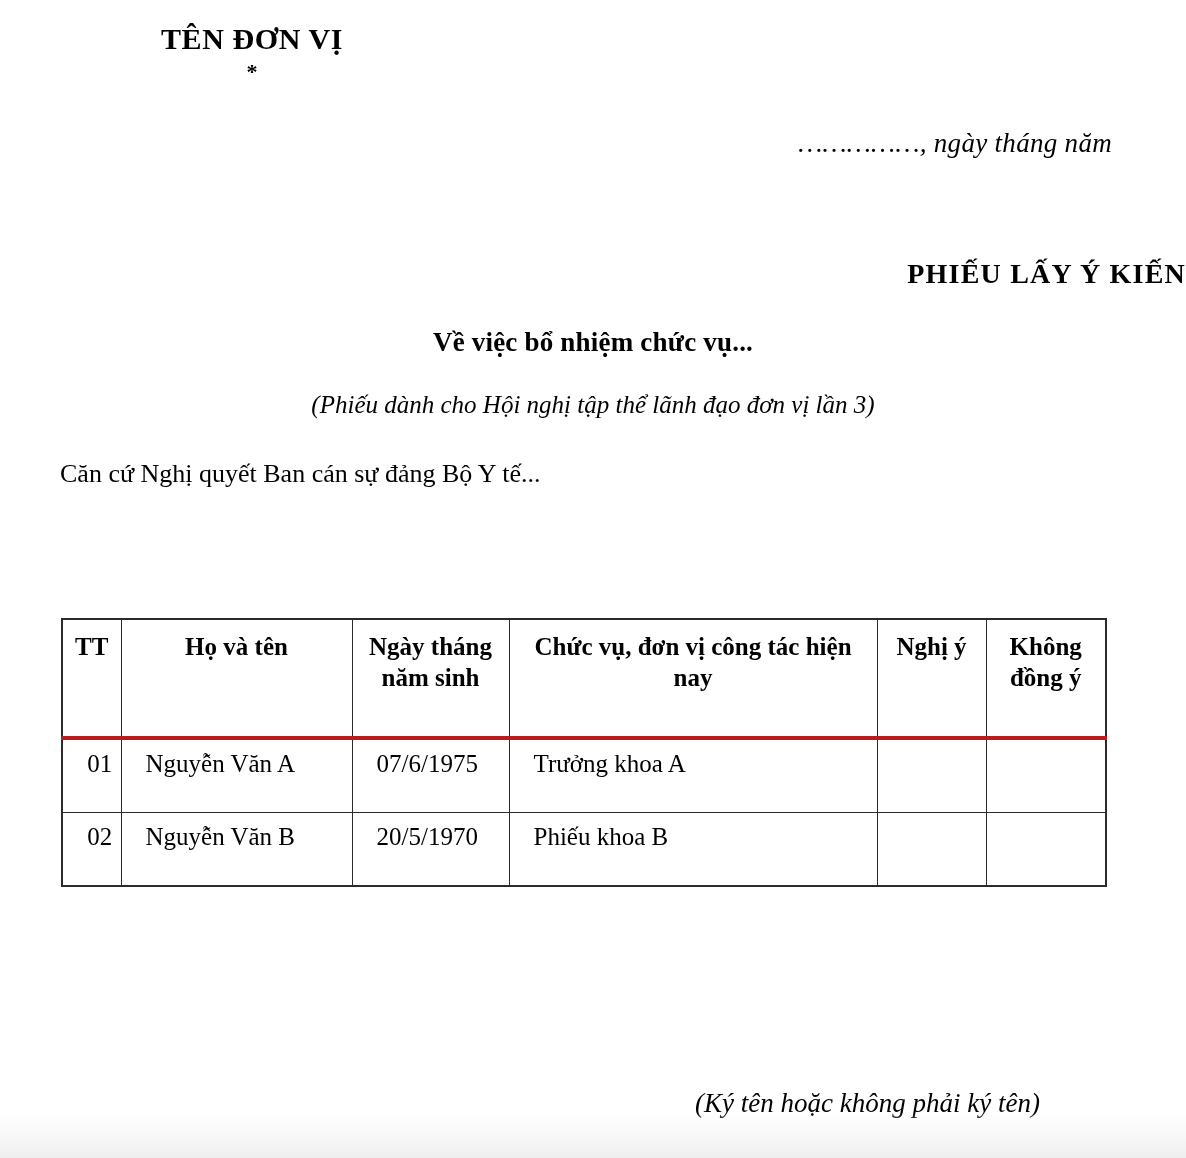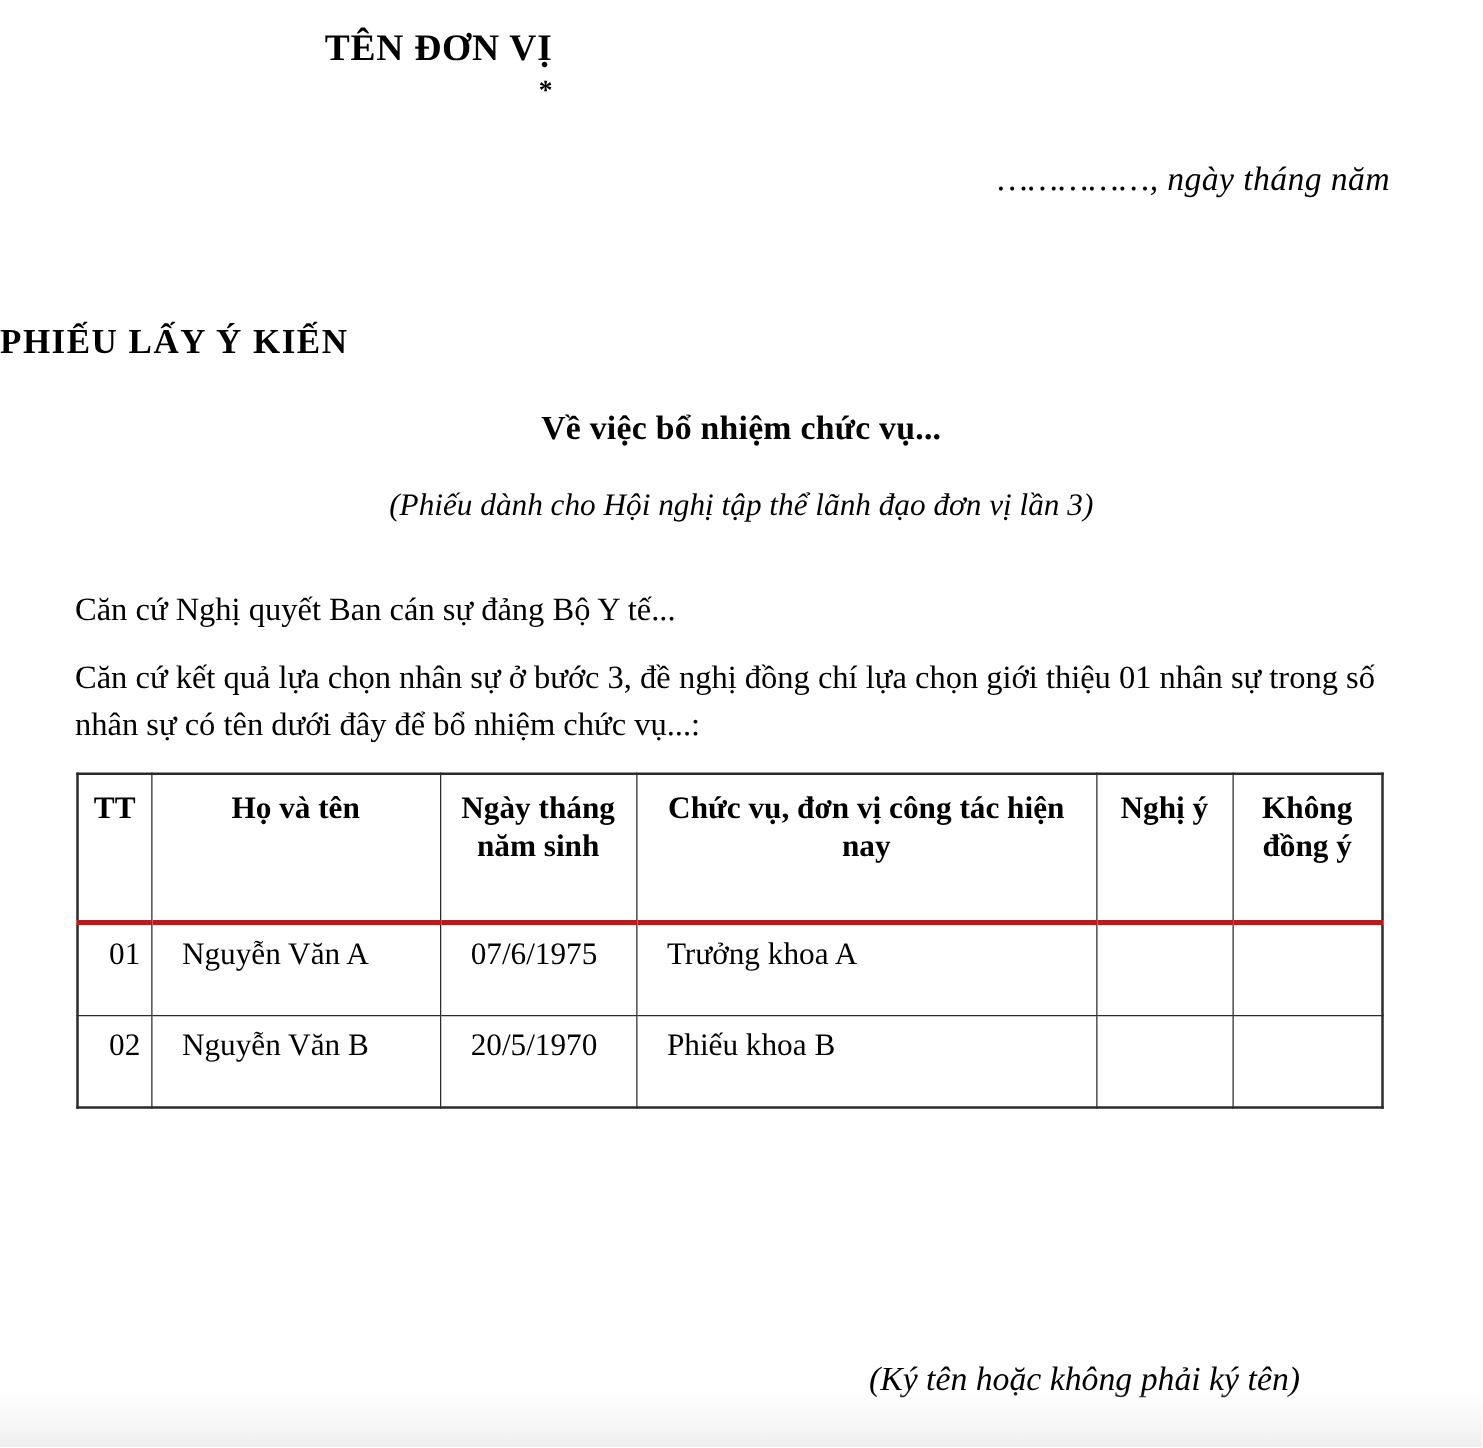--- a/index.html
+++ b/index.html
@@ -35,21 +35,21 @@
     background: linear-gradient(to bottom, rgba(255,255,255,0) 0%, rgba(246,246,246,0.85) 55%, rgba(238,238,238,1) 100%);
     pointer-events: none;
   }
 
   
   .org-block {
     position: absolute;
     left: 62px;
     top: 22px;
     width: 380px;
-    text-align: right;
+    text-align: center;
   }
   .org-name {
     font-weight: bold;
     font-size: 30px;
     letter-spacing: 0.6px;
     line-height: 1.1;
     white-space: nowrap;
   }
   .org-star {
     font-weight: bold;
@@ -67,21 +67,21 @@
     white-space: nowrap;
     letter-spacing: 0.3px;
   }
 
   
   .doc-title {
     position: absolute;
     left: 0;
     right: 0;
     top: 258px;
-    text-align: left;
+    text-align: right;
     font-weight: bold;
     font-size: 28px;
     letter-spacing: 1.2px;
   }
   .doc-subtitle {
     position: absolute;
     left: 0;
     right: 0;
     top: 327px;
     text-align: center;
@@ -100,21 +100,21 @@
   }
 
   
   .para {
     position: absolute;
     left: 60px;
     font-size: 26px;
     line-height: 1.45;
     text-align: left;
   }
-  .para-1 { top: 469px; width: 1060px; }
+  .para-1 { top: 455px; width: 1060px; }
   .para-2 { top: 523px; width: 1055px; }
 
   
   .ballot-table {
     position: absolute;
     left: 61px;
     top: 618px;
     width: 1044px;
     border-collapse: collapse;
     table-layout: fixed;
@@ -182,21 +182,20 @@
     <div class="org-star">*</div>
   </div>
 
   <div class="date-line">……………, ngày  tháng  năm</div>
 
   <div class="doc-title">PHIẾU LẤY Ý KIẾN</div>
   <div class="doc-subtitle">Về việc bổ nhiệm chức vụ...</div>
   <div class="doc-scope">(Phiếu dành cho Hội nghị tập thể lãnh đạo đơn vị lần 3)</div>
 
   <div class="para para-1">Căn cứ Nghị quyết Ban cán sự đảng Bộ Y tế...</div>
-  <div class="para para-2">Căn cứ kết quả lựa chọn nhân sự ở bước 3, đề nghị đồng chí lựa chọn giới thiệu 01 nhân sự trong số nhân sự có tên dưới đây để bổ nhiệm chức vụ...:</div>
 
   <table class="ballot-table">
     <colgroup>
       <col class="col-tt">
       <col class="col-name">
       <col class="col-dob">
       <col class="col-pos">
       <col class="col-yes">
       <col class="col-no">
     </colgroup>

